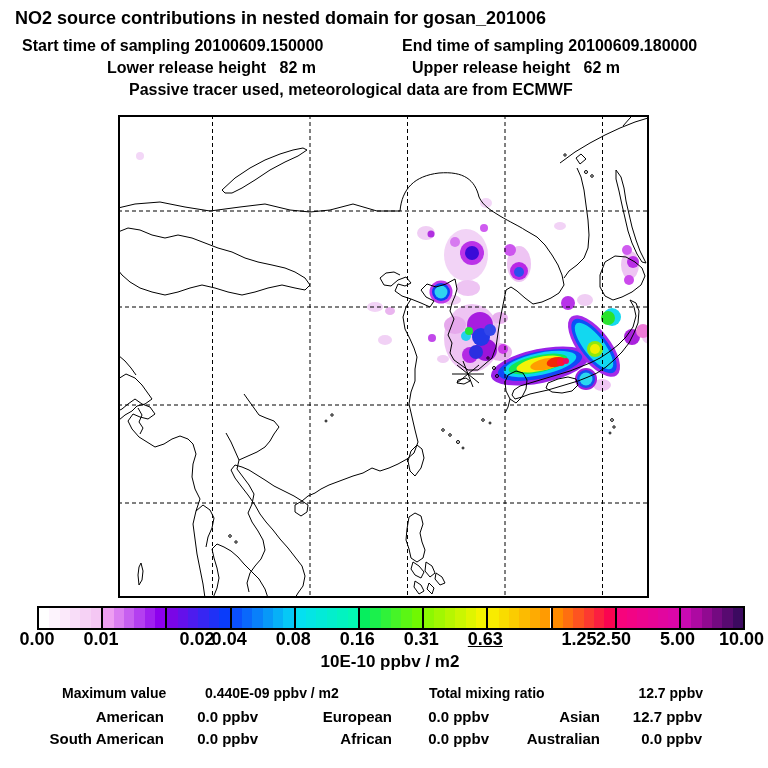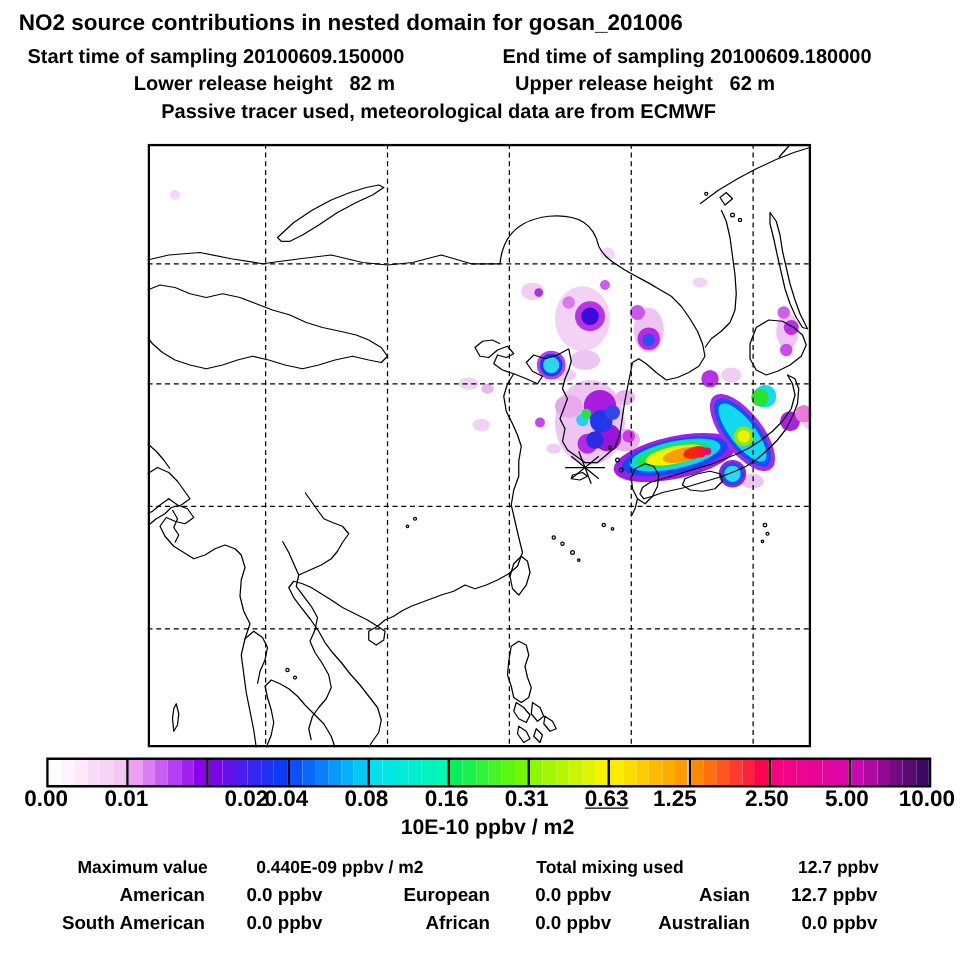--- a/index.html
+++ b/index.html
@@ -264,30 +264,30 @@
   </div>
 <div id="cbar-ticks">
     <span class="tick" style="left: 37px;">0.00</span>
     <span class="tick" style="left: 101.05px;">0.01</span>
     <span class="tick" style="left: 165.1px; margin-left: 32px;">0.02</span>
     <span class="tick" style="left: 229.15px;">0.04</span>
     <span class="tick" style="left: 293.2px;">0.08</span>
     <span class="tick" style="left: 357.25px; text-align: center;">0.16</span>
     <span class="tick" style="left: 421.3px;">0.31</span>
     <span class="tick" style="left: 485.35px; text-decoration: underline;">0.63</span>
-    <span class="tick" style="left: 540px;">1.25</span>
+    <span class="tick" style="left: 579px;">1.25</span>
     <span class="tick" style="left: 613.45px;">2.50</span>
     <span class="tick" style="left: 677.5px;">5.00</span>
     <span class="tick" style="left: 741.55px;">10.00</span>
   </div>
 <div class="abs unit" style="left:390px;top:652px;transform:translateX(-50%);">10E-10 ppbv / m2</div>
 
 <div class="abs r1" style="left:62px;top:685px;">Maximum value</div>
 <div class="abs r1" style="left:205px;top:685px;">0.440E-09 ppbv / m2</div>
-<div class="abs r1" style="left:429px;top:685px;">Total mixing used</div>
+<div class="abs r1" style="left:429px;top:685px;">Total mixing ratio</div>
 <div class="abs r1" style="right:65px;top:685px;">12.7 ppbv</div>
 <div id="regions">
     <span class="abs r2" style="right: 604px; top: 708px;">American</span>
     <span class="abs r2" style="right: 510px; top: 708px;">0.0 ppbv</span>
     <span class="abs r2" style="right: 376px; top: 708px;">European</span>
     <span class="abs r2" style="right: 279px; top: 708px;">0.0 ppbv</span>
     <span class="abs r2" style="right: 168px; top: 708px;">Asian</span>
     <span class="abs r2" style="right: 66px; top: 708px;">12.7 ppbv</span>
     <span class="abs r2" style="right: 604px; top: 730px;">South American</span>
     <span class="abs r2" style="right: 510px; top: 730px;">0.0 ppbv</span>

